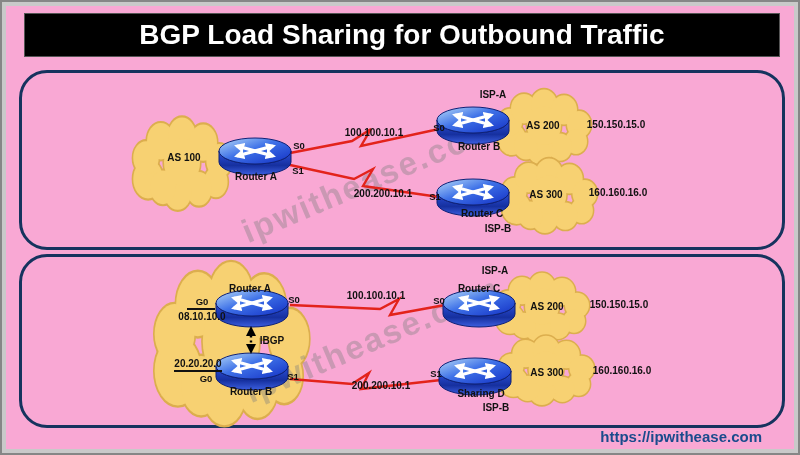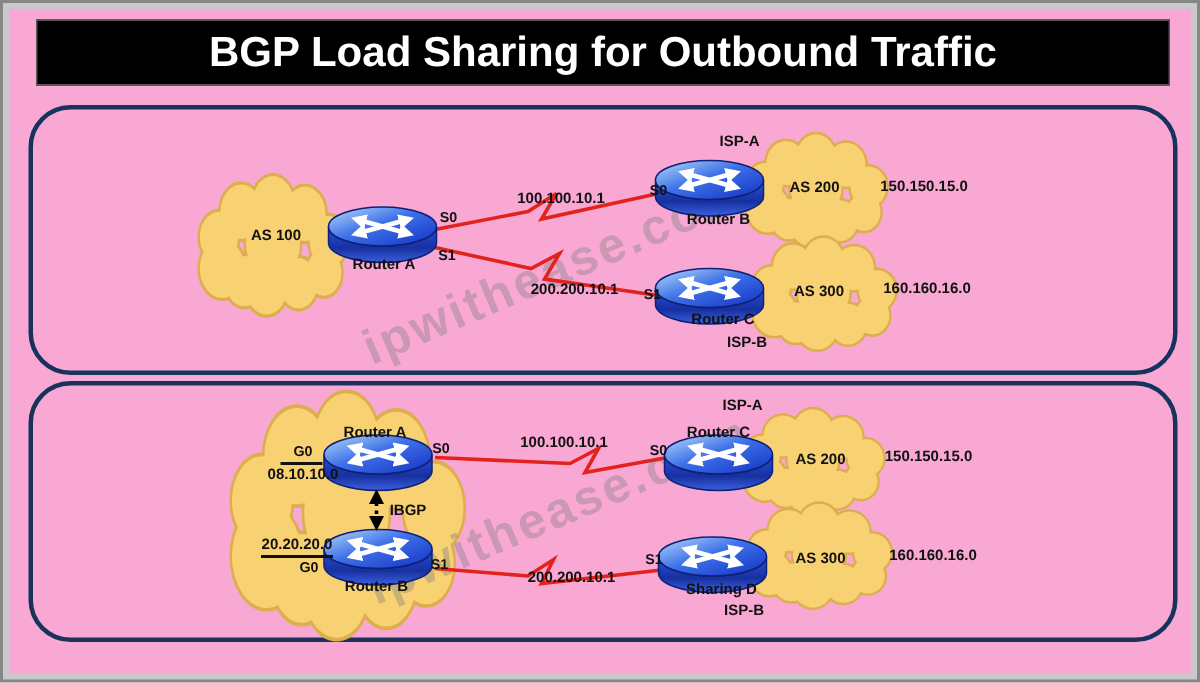--- a/index.html
+++ b/index.html
@@ -170,13 +170,14 @@
   <div class="lbl small" style="left:437px;top:293px;">S0</div>
   <div class="lbl" style="left:545px;top:299px;">AS 200</div>
   <div class="lbl" style="left:617px;top:297px;">150.150.15.0</div>
   <div class="lbl" style="left:379px;top:378px;">200.200.10.1</div>
   <div class="lbl small" style="left:434px;top:366px;">S1</div>
   <div class="lbl" style="left:479px;top:386px;">Sharing D</div>
   <div class="lbl" style="left:545px;top:365px;">AS 300</div>
   <div class="lbl" style="left:620px;top:363px;">160.160.16.0</div>
   <div class="lbl" style="left:494px;top:400px;">ISP-B</div>
 
+  <div id="footer-url">https://ipwithease.com</div>
 </div>
 
 </body></html>

